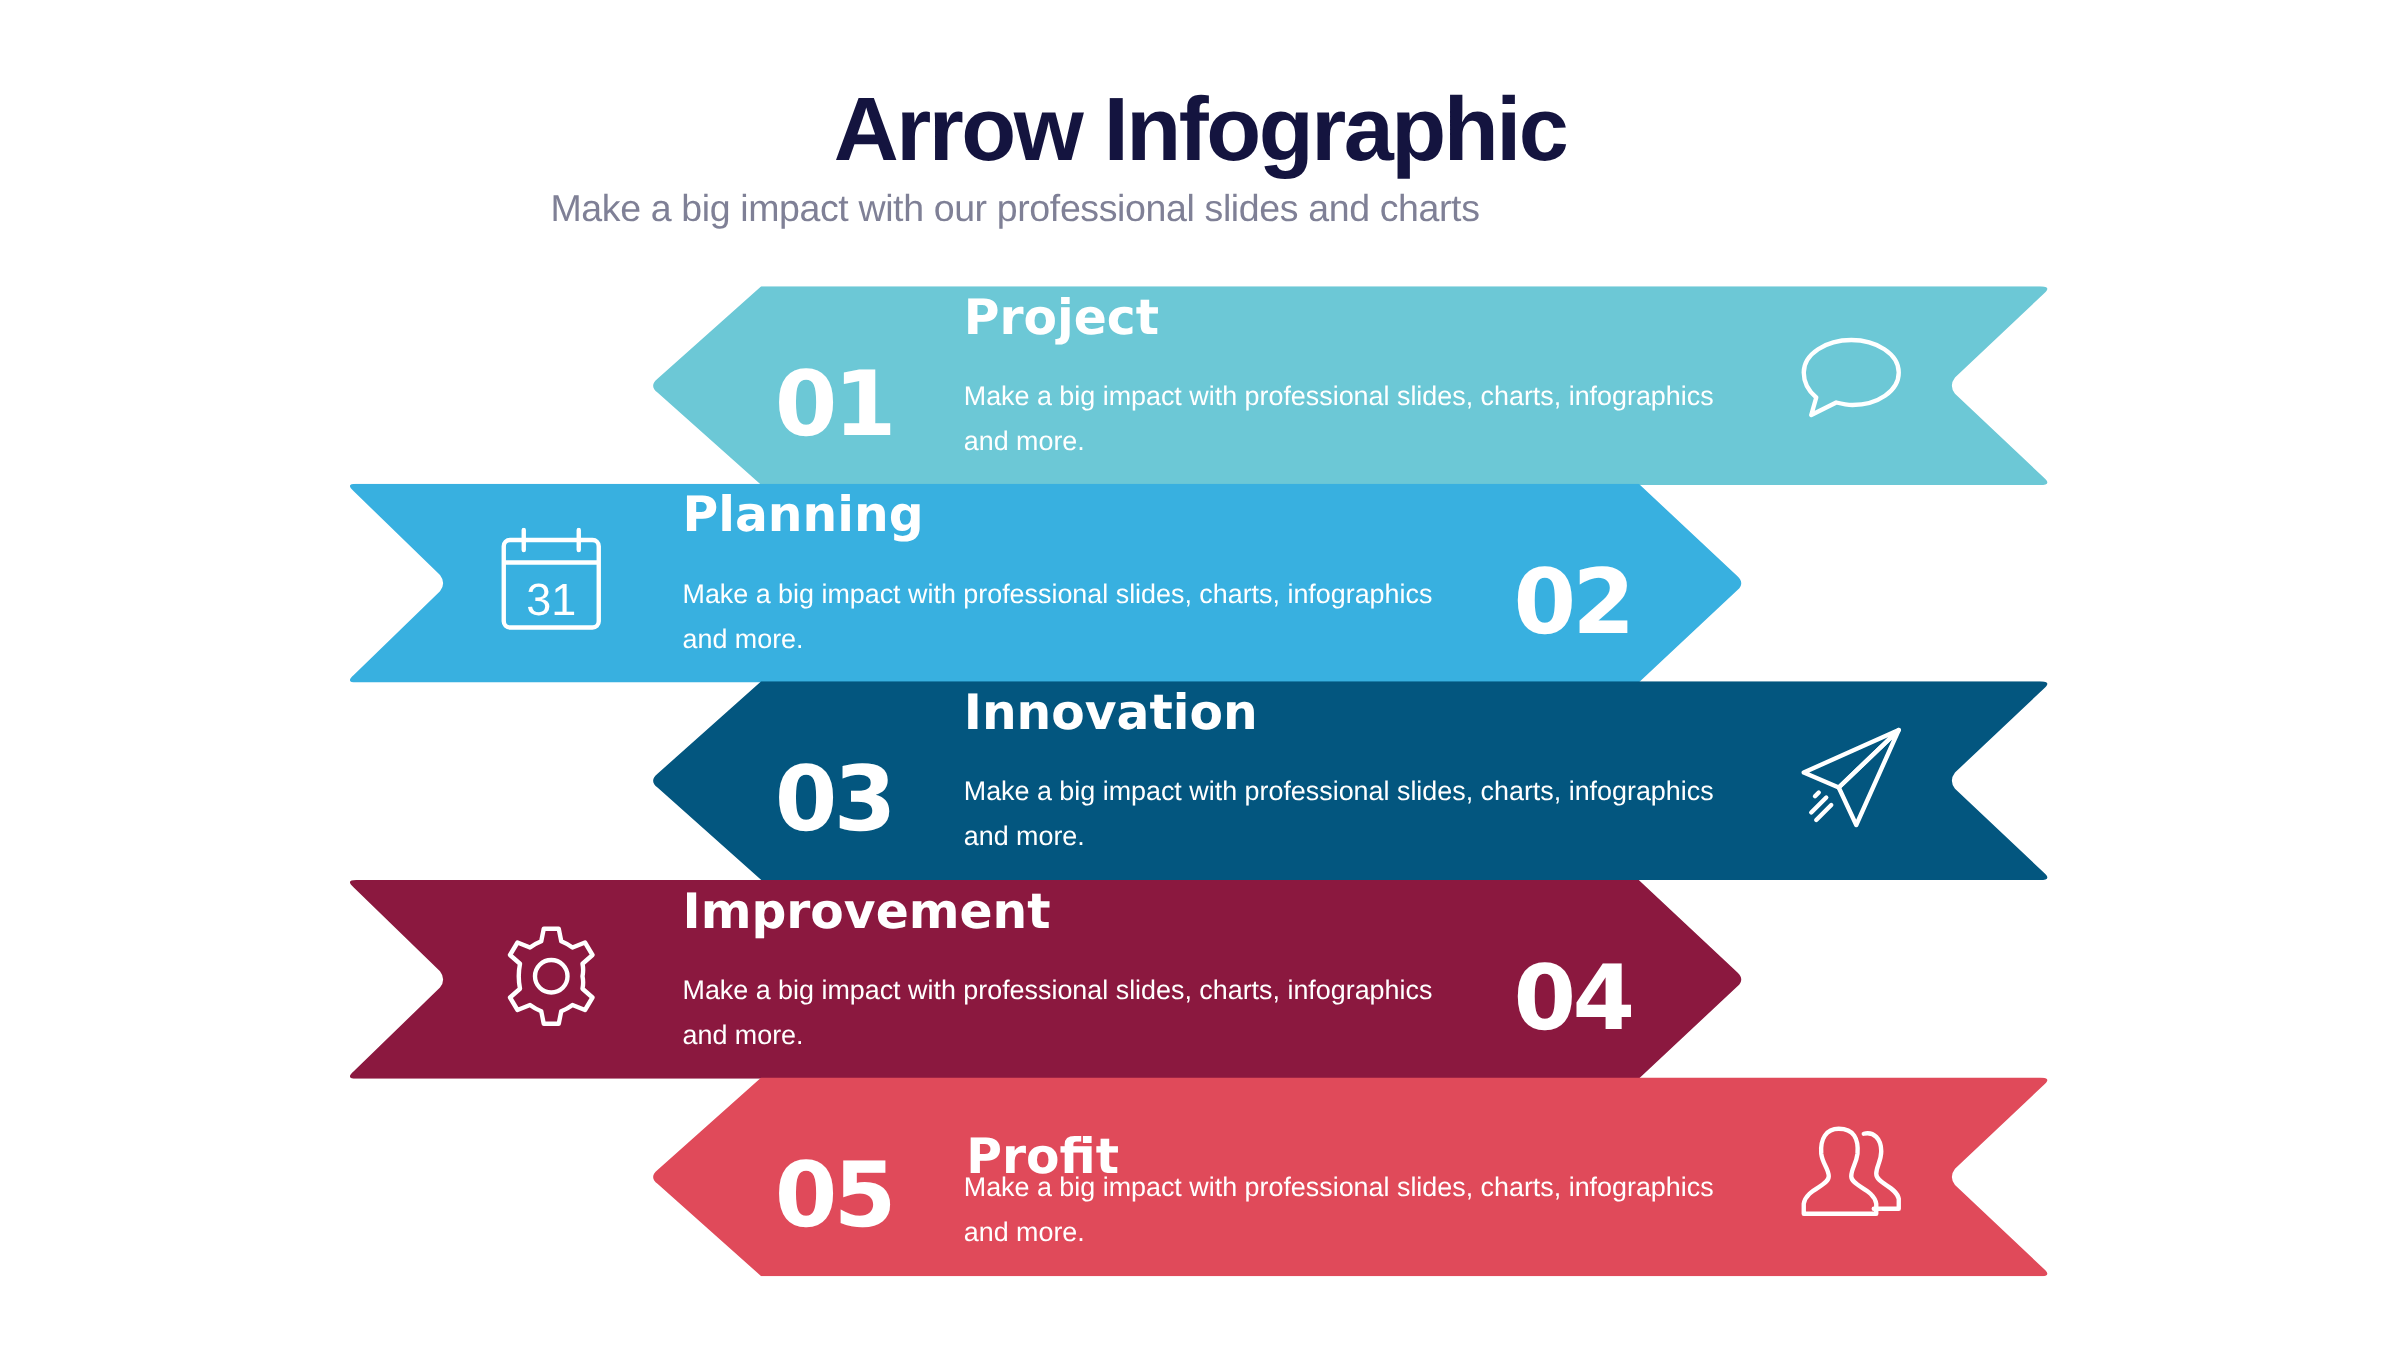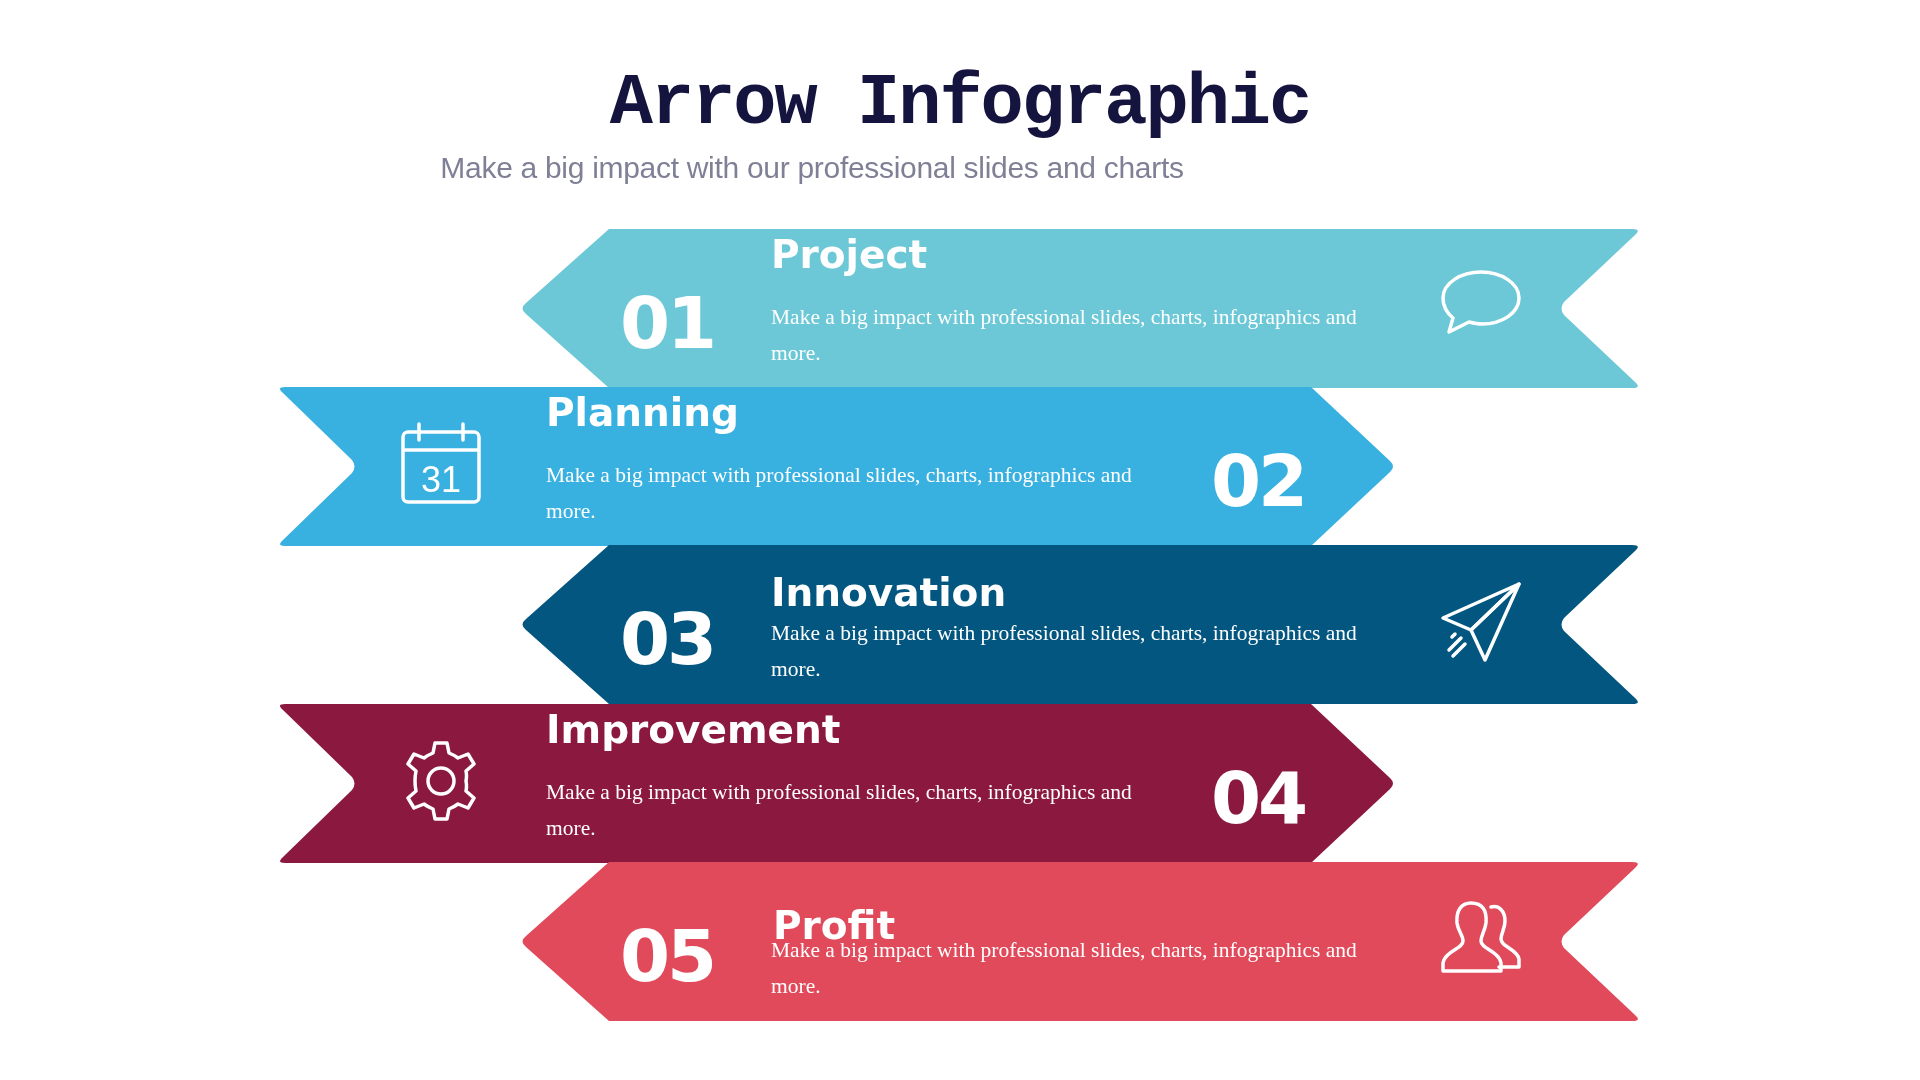--- a/index.html
+++ b/index.html
@@ -1,23 +1,23 @@
 <!DOCTYPE html>
 <html><head>
 <meta charset="utf-8">
 <style>
   html, body { margin: 0; padding: 0; background: #ffffff; }
   body { width: 1920px; height: 1080px; position: relative; overflow: hidden; font-family: "DejaVu Sans", "Liberation Sans", sans-serif; }
-  .title { position: absolute; left: 0; width: 1920px; top: 62px; text-align: center; font-family: Liberation Mono, monospace; font-weight: 700; font-size: 72px; letter-spacing: -2px; color: #14143f; line-height: 84px; }
+  .title { position: absolute; left: 0; width: 1920px; top: 62px; text-align: center; font-family: Liberation Sans, sans-serif; font-weight: 700; font-size: 72px; letter-spacing: -2px; color: #14143f; line-height: 84px; }
   .subtitle { position: absolute; left: 0; width: 1624px; top: 148px; text-align: center; font-family: "Liberation Sans", sans-serif; font-size: 30px; color: #7f8096; line-height: 40px; letter-spacing: -0.3px; }
   .banner { position: absolute; width: 1920px; height: 159px; left: 0; }
   .banner svg.shape { position: absolute; left: 0; top: 0; }
   .num { position: absolute; font-family: "DejaVu Sans", sans-serif; font-weight: 700; color: #ffffff; font-size: 72px; line-height: 80px; letter-spacing: -3px; text-align: center; width: 130px; margin-top: 12px; }
   .heading { position: absolute; font-family: "DejaVu Sans", sans-serif; font-weight: 700; color: #ffffff; font-size: 39px; line-height: 40px; white-space: nowrap; }
-  .desc { position: absolute; font-family: Liberation Serif, serif; color: #ffffff; font-size: 21.5px; line-height: 36px; width: 640px; }
+  .desc { position: absolute; font-family: Liberation Sans, sans-serif; color: #ffffff; font-size: 21.5px; line-height: 36px; width: 640px; }
   .icon { position: absolute; width: 84px; height: 84px; }
 </style>
 </head>
 <body>
 
 <div class="title">Arrow Infographic</div>
 <div class="subtitle">Make a big impact with our professional slides and charts</div>
 
 <div class="banner" style="top:229px;">
   <svg class="shape" width="1920" height="159" viewBox="0 0 1920 159">
@@ -45,21 +45,21 @@
     <line x1="64" y1="2" x2="64" y2="18" stroke="#ffffff" stroke-width="3.5" stroke-linecap="round"></line>
     <text x="42" y="70" text-anchor="middle" font-family="Liberation Sans, sans-serif" font-size="36" fill="#ffffff">31</text>
   </svg>
 </div>
 
 <div class="banner" style="top:545px;">
   <svg class="shape" width="1920" height="159" viewBox="0 0 1920 159">
     <path d="M609 0 H1632 Q1642 0 1635 6 L1564 73 Q1559 79.5 1564 86 L1635 153 Q1642 159 1632 159 H609 L526 85 Q519 79.5 526 74 Z" fill="#03567f"></path>
   </svg>
   <div class="num" style="left:602px; top:42px;">03</div>
-  <div class="heading" style="left:771px; top:6px;margin-top:22px;">Innovation</div>
+  <div class="heading" style="left:771px; top:6px;">Innovation</div>
   <div class="desc" style="left:771px; top:70px;">Make a big impact with professional slides, charts, infographics and more.</div>
   <svg class="icon" viewBox="0 0 84 84" style="left:1439px; top:35px;">
     <path d="M80 4 L4 38 L32 50 Z" fill="none" stroke="#ffffff" stroke-width="3.5" stroke-linejoin="round"></path>
     <path d="M80 4 L32 50 L46 80 Z" fill="none" stroke="#ffffff" stroke-width="3.5" stroke-linejoin="round"></path>
     <line x1="22" y1="58" x2="10" y2="70" stroke="#ffffff" stroke-width="3.5" stroke-linecap="round"></line>
     <line x1="26" y1="64" x2="14" y2="76" stroke="#ffffff" stroke-width="3.5" stroke-linecap="round"></line>
     <line x1="16" y1="54" x2="13" y2="57" stroke="#ffffff" stroke-width="3.5" stroke-linecap="round"></line>
   </svg>
 </div>
 

